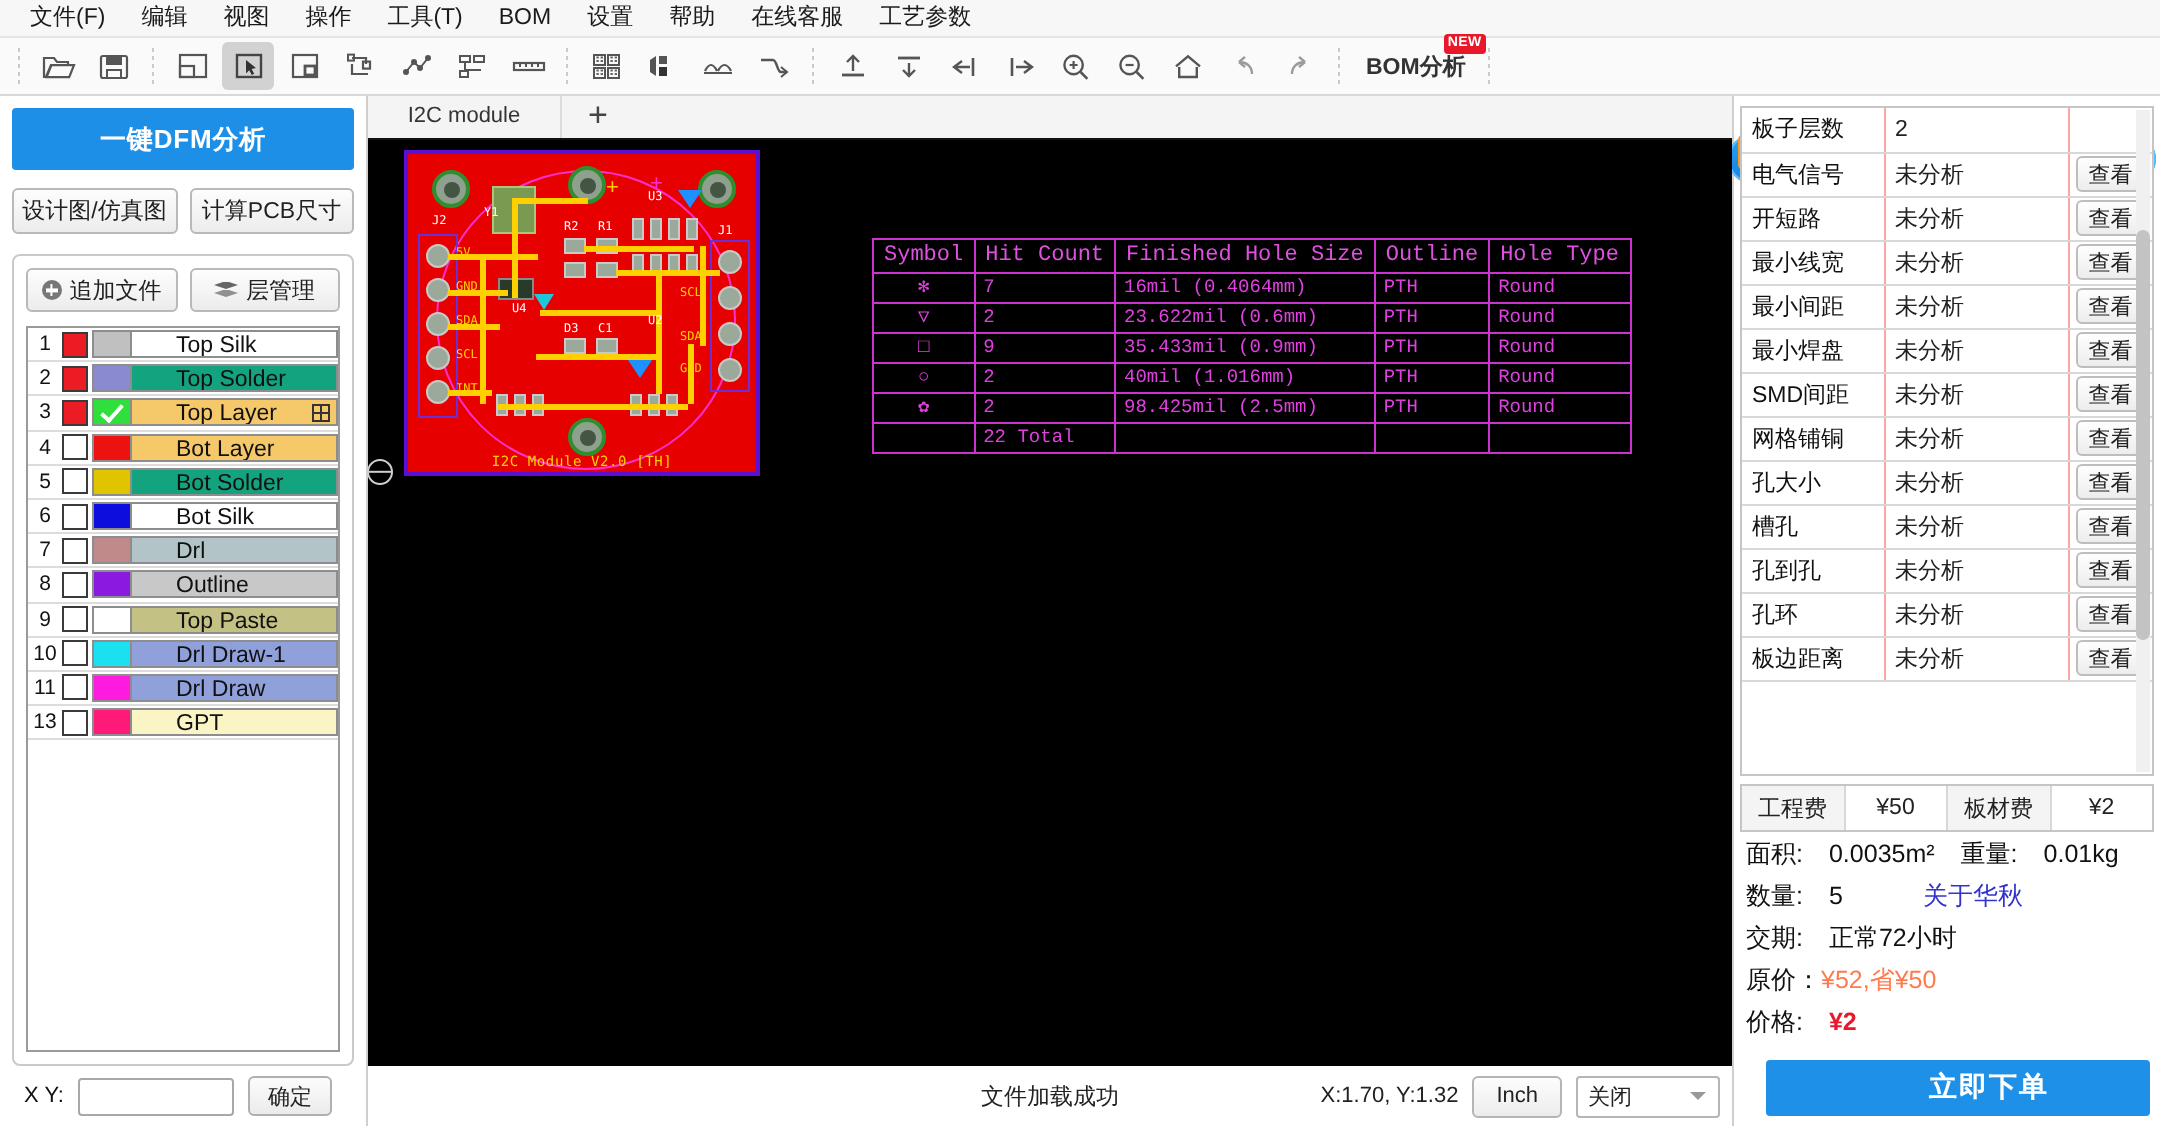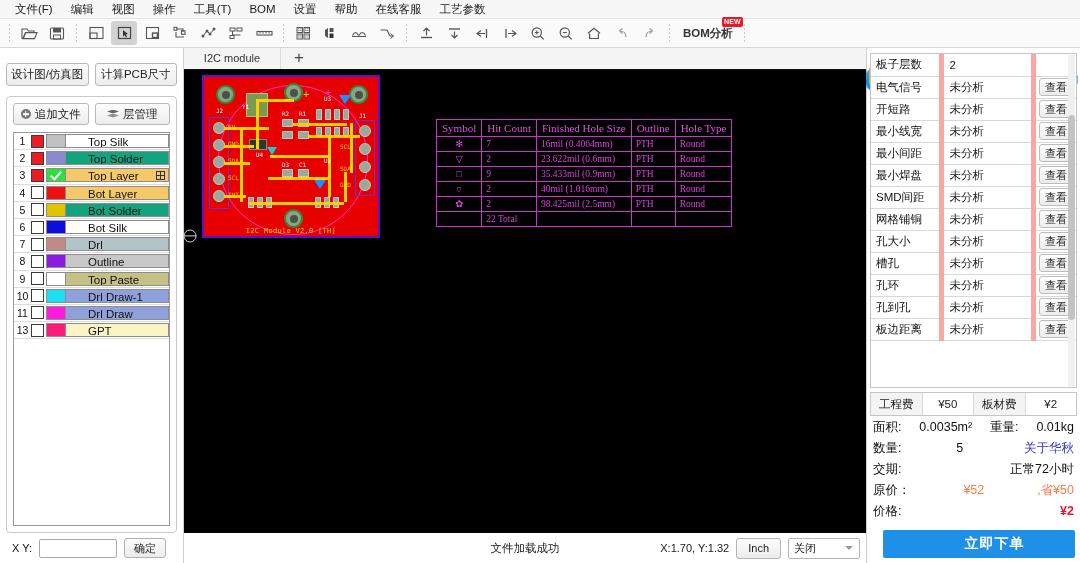--- a/index.html
+++ b/index.html
@@ -245,21 +245,21 @@
   }
   .origin-ic:after {
     content:""; position:absolute; left:50%; top:50%; width:13px; height:1.2px;
     background:#cfcfcf; transform:translate(-50%,-50%);
   }
 
   
   .drill {
     position: absolute; left: 252px; top: 49px;
     border-collapse: collapse; color: #e040e0;
-    font-family: Liberation Serif, serif; font-size: 9.5px;
+    font-family: Liberation Mono, monospace; font-size: 9.5px;
   }
   .drill td, .drill th {
     border: 1px solid #cc33cc; padding: 1px 4px; font-weight: normal;
     text-align: left; white-space: nowrap; line-height: 12px;
   }
   .drill th { font-size: 11px; color: #e050e0; padding: 2px 5px; }
   .drill td.sym { text-align: center; width: 24px; }
 
   .coord-wrap {
     position: absolute; right: 6px; display: flex; align-items: center; gap: 7px;
@@ -285,21 +285,21 @@
   .right {
     width: 214px; flex: 0 0 214px; background: #fff; border-left: 1px solid #cfcfcf;
     display: flex; flex-direction: column; padding: 5px 3px 0 3px;
   }
   .dfm-table-wrap {
     flex: 1 1 auto; overflow: hidden; border: 1px solid #c5c5c5;
     position: relative; background: #fff;
   }
   .dfm-table { width: 100%; border-collapse: collapse; }
   .dfm-table td {
-    border-bottom: 1px solid #d8d8d8; border-right: 5px solid #fca5a5;
+    border-bottom: 1px solid #d8d8d8; border-right: 1px solid #fca5a5;
     font-size: 11.5px; height: 22px; padding: 0 5px; color: #111;
     white-space: nowrap;
   }
   .dfm-table td.k { width: 72px; }
   .dfm-table td.v { width: 96px; color: #222; }
   .dfm-table td.a { width: 42px; border-right: none; text-align: center; padding: 0 3px; }
   .vbtn {
     display: inline-flex; align-items: center; justify-content: center;
     height: 18px; width: 34px; font-size: 11px; border: 1px solid #bdbdbd;
     border-radius: 3px; background: linear-gradient(180deg,#fefefe,#ededed);
@@ -319,21 +319,21 @@
 
   .fee-row { display: flex; margin-top: 4px; border: 1px solid #c5c5c5; }
   .fee-cell {
     flex: 1 1 0; height: 22px; display: flex; align-items: center;
     justify-content: center; font-size: 11.5px; border-right: 1px solid #d8d8d8;
   }
   .fee-cell:last-child { border-right: none; }
   .fee-cell.k { background: #f4f4f4; font-weight: normal; }
 
   .info-area { padding: 3px 3px 0 3px; font-size: 12.5px; color: #111; }
-  .info-line { display: flex; align-items: baseline; height: 21px; white-space: nowrap; justify-content: space-between; }
+  .info-line { display: flex; align-items: baseline; height: 21px; white-space: nowrap; }
   .info-line .lbl { font-weight: normal; }
   .info-line .sp { display: inline-block; width: 13px; }
   .link-blue { color: #3333cc; font-size: 12.5px; margin-left: 40px; cursor: default; }
   .orig-price { color: #ff7b4d; }
   .final-price { color: #e8172a; font-weight: bold; }
   .order-btn {
     margin: 6px 2px 5px 13px; height: 28px; background: #1e90e8; color: #fff;
     font-size: 14px; font-weight: bold; border-radius: 2px;
     display: flex; align-items: center; justify-content: center; cursor: default;
     letter-spacing: 1px;
@@ -519,20 +519,21 @@
       <span class="promo-t1">邀请好友</span>
       <span class="promo-t2">一起</span>
       <span class="promo-t3">赚钱</span>
       <span class="promo-go">GO</span>
     </div>
   </div>
 
   <div class="body-row">
 
     <div class="left">
+      <div class="dfm-btn">一键DFM分析</div>
       <div class="two-btns">
         <div class="gbtn">设计图/仿真图</div>
         <div class="gbtn">计算PCB尺寸</div>
       </div>
 
       <div class="layer-box">
         <div class="layer-tools">
           <div class="gbtn">
             <span class="ic-plus-circ"></span>
             <span>追加文件</span>
@@ -845,26 +846,26 @@
                 <td class="k">孔大小</td>
                 <td class="v">未分析</td>
                 <td class="a"><span class="vbtn">查看</span></td>
               </tr>
               <tr>
                 <td class="k">槽孔</td>
                 <td class="v">未分析</td>
                 <td class="a"><span class="vbtn">查看</span></td>
               </tr>
               <tr>
+                <td class="k">孔到孔</td>
+                <td class="v">未分析</td>
+                <td class="a"><span class="vbtn">查看</span></td>
+              </tr>
+              <tr>
                 <td class="k">孔环</td>
-                <td class="v">未分析</td>
-                <td class="a"><span class="vbtn">查看</span></td>
-              </tr>
-              <tr>
-                <td class="k">孔到孔</td>
                 <td class="v">未分析</td>
                 <td class="a"><span class="vbtn">查看</span></td>
               </tr>
               <tr>
                 <td class="k">板边距离</td>
                 <td class="v">未分析</td>
                 <td class="a"><span class="vbtn">查看</span></td>
               </tr>
             </tbody>
         </table>

